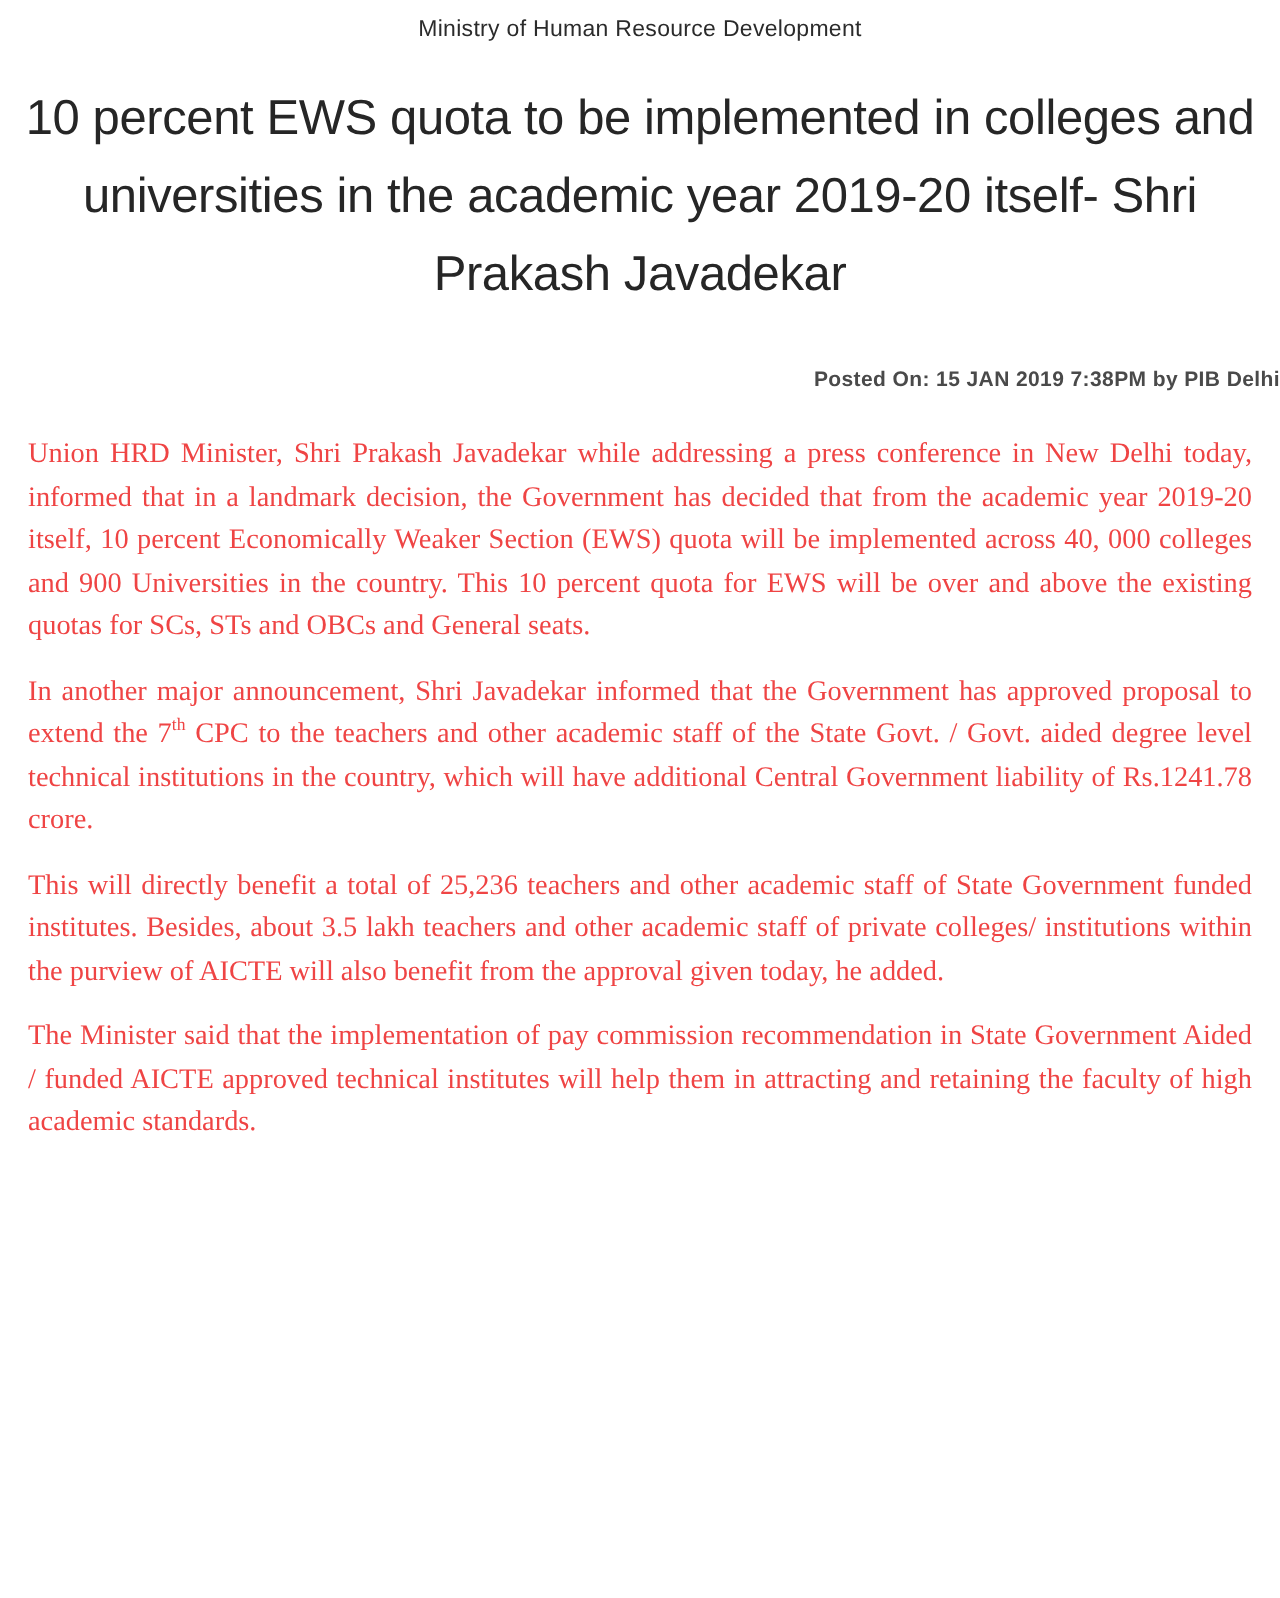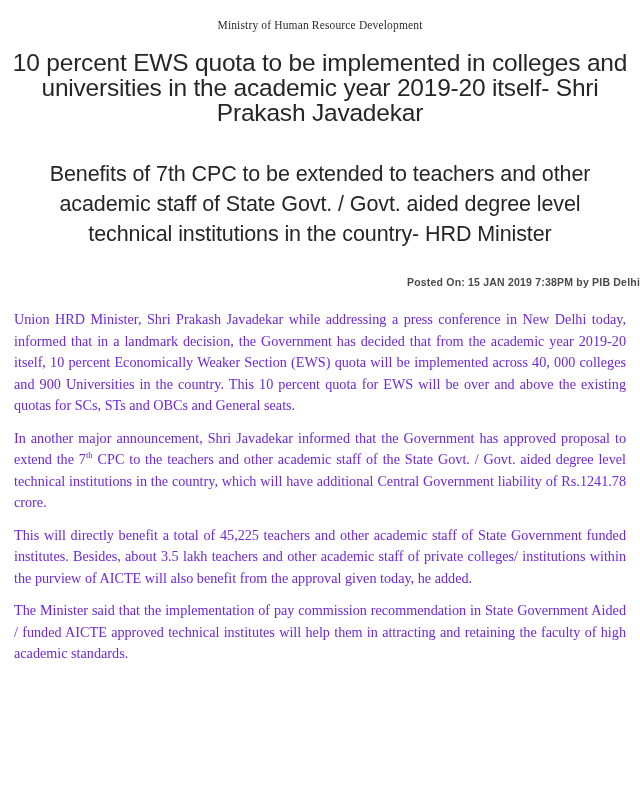--- a/index.html
+++ b/index.html
@@ -22,45 +22,45 @@
     height: 799px;
     box-sizing: border-box;
     padding: 0;
     position: relative;
     background: #fff;
   }
 
   
   .ministry {
     text-align: center;
-    font-family: Liberation Serif, serif;
+    font-family: Liberation Sans, sans-serif;
     font-size: 11.5px;
     font-weight: 400;
     color: #2b2b2b;
     letter-spacing: 0.15px;
-    padding-top: 18px;
+    padding-top: 8px;
     line-height: 14px;
   }
 
   .headline-wrap {
     padding: 0 8px;
   }
 
   h1.headline,
   h2.headline-sub {
     font-family: "Liberation Sans", "DejaVu Sans", sans-serif;
     text-align: center;
     color: #262626;
     font-weight: 400;
     margin: 0;
   }
 
   h1.headline {
     font-size: 24.5px;
-    line-height: 25px;
+    line-height: 39px;
     margin-top: 18px;
     letter-spacing: -0.2px;
   }
 
   h2.headline-sub {
     font-size: 21.5px;
     line-height: 30px;
     margin-top: 34px;
     padding: 0 22px;
     letter-spacing: -0.1px;
@@ -82,21 +82,21 @@
     padding: 0 14px;
   }
 
   .article-body p {
     margin: 0 0 11px 0;
     font-family: "Liberation Serif", "DejaVu Serif", serif;
     font-size: 14.2px;
     line-height: 21.5px;
     text-align: justify;
     text-justify: inter-word;
-    color: #6d28d9;
+    color: #ef4444;
   }
 
   .article-body p:last-child {
     margin-bottom: 0;
   }
 
   sup {
     font-size: 0.62em;
     vertical-align: super;
     line-height: 0;
@@ -106,25 +106,24 @@
 </head>
 <body>
 
 <div class="page">
 
   <div class="ministry">Ministry of Human Resource Development</div>
 
   <div class="headline-wrap">
     <h1 class="headline">10 percent EWS quota to be implemented in colleges and universities in the academic year 2019-20 itself- Shri Prakash Javadekar</h1>
 
-    <h2 class="headline-sub">Benefits of 7th CPC to be extended to teachers and other academic staff of State Govt. / Govt. aided degree level technical institutions in the country- HRD Minister</h2>
   </div>
 
   <div class="posted-on">Posted On: 15 JAN 2019 7:38PM by PIB Delhi</div>
 
   <div class="article-body">
       <p>Union HRD Minister, Shri Prakash Javadekar while addressing a press conference in New Delhi today, informed that in a landmark decision, the Government  has decided that from the academic year 2019-20 itself, 10 percent Economically Weaker Section (EWS) quota will be implemented across 40, 000 colleges and 900 Universities in the country. This 10 percent quota for EWS will be over and above the existing quotas for SCs, STs and OBCs and General seats.</p>
       <p>In another major announcement, Shri Javadekar informed that the Government has approved proposal to extend the 7<sup>th</sup> CPC to the teachers and other academic staff of the State Govt. / Govt. aided degree level technical institutions in the country, which will have additional Central Government  liability of Rs.1241.78 crore.</p>
-      <p>This will directly benefit a total of 45,225 teachers and other academic staff of State Government funded institutes. Besides, about 3.5 lakh teachers and other academic staff of private colleges/ institutions within the purview of AICTE will also benefit from the approval given today, he added.</p>
+      <p>This will directly benefit a total of 25,236 teachers and other academic staff of State Government funded institutes. Besides, about 3.5 lakh teachers and other academic staff of private colleges/ institutions within the purview of AICTE will also benefit from the approval given today, he added.</p>
       <p>The Minister said that the implementation of pay commission recommendation in State Government Aided / funded AICTE approved technical institutes will help them in attracting and retaining the faculty of high academic standards.</p>
     </div>
 
 </div>
 
 </body></html>

